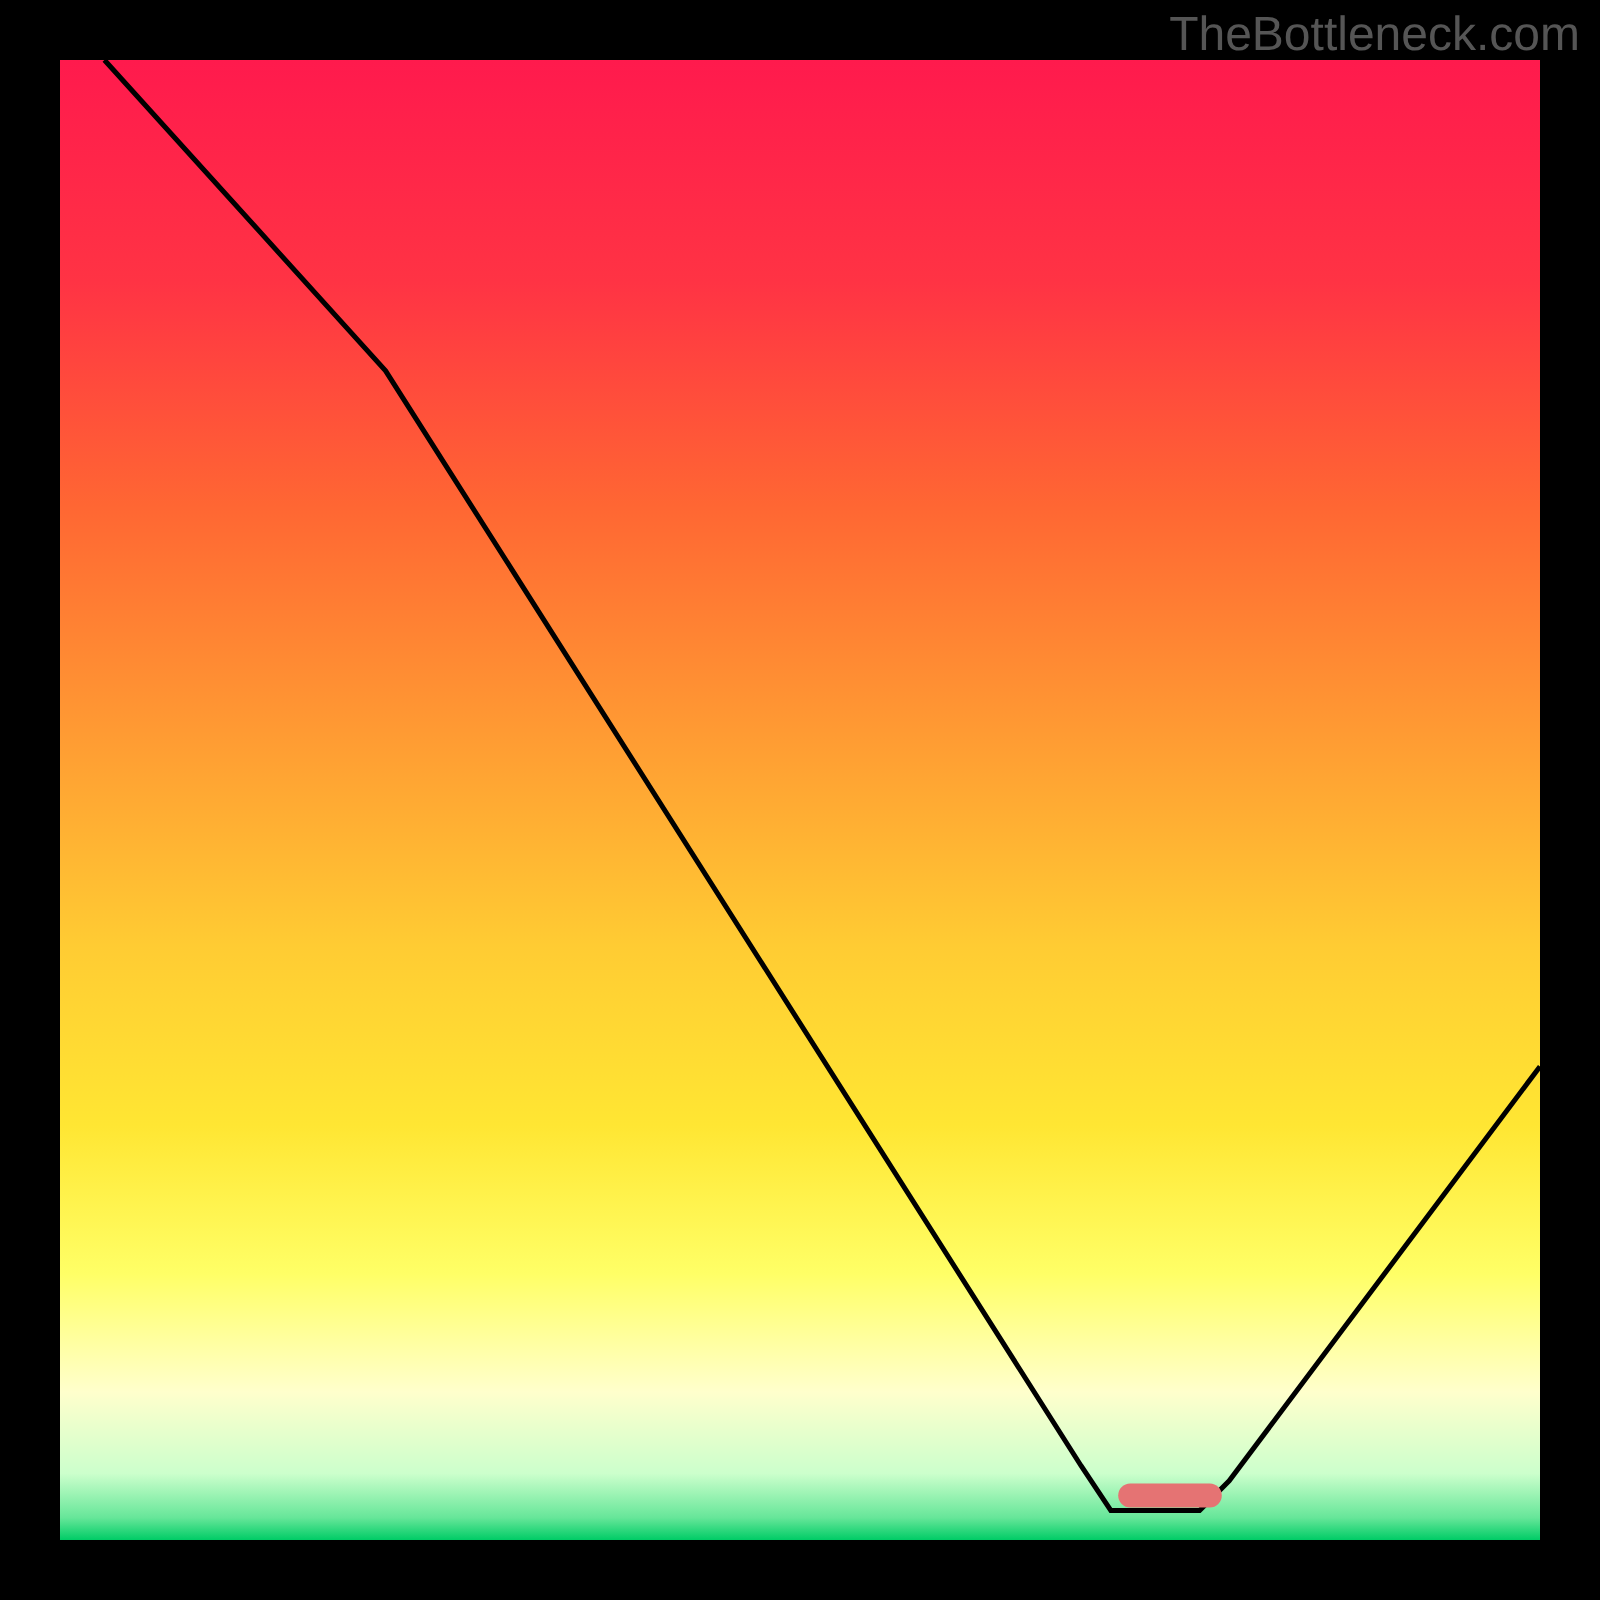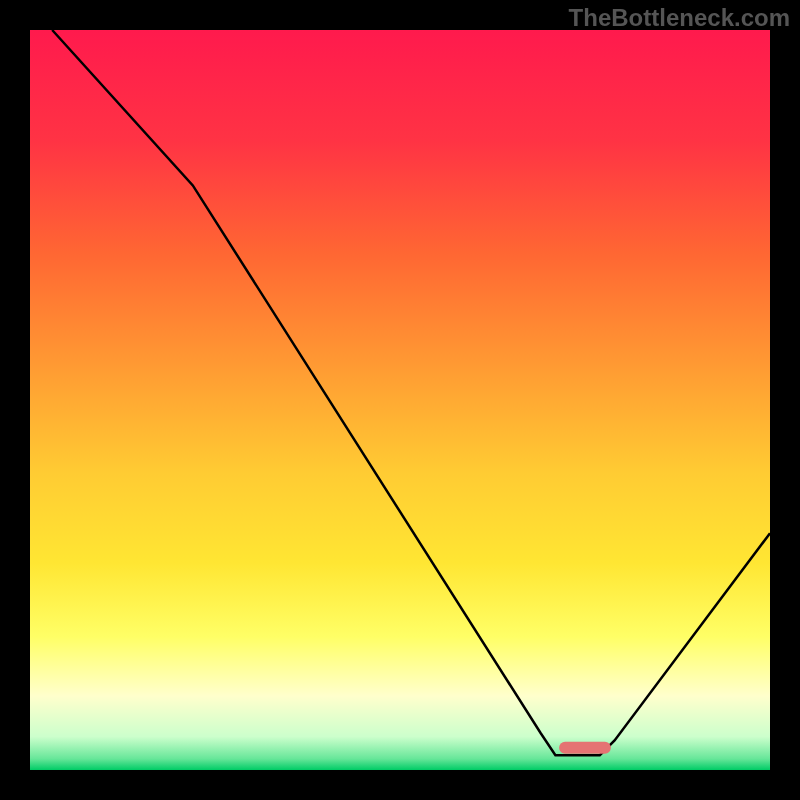--- a/index.html
+++ b/index.html
@@ -13,21 +13,21 @@
   .chart-container {
     position: relative;
     width: 800px;
     height: 800px;
   }
   .watermark {
     position: absolute;
     top: 4px;
     right: 10px;
     font-size: 24px;
-    font-weight: bold;
+    font-weight: normal;
     color: #555555;
     z-index: 10;
     text-align: center;
   }
   svg.plot {
     position: absolute;
     top: 0;
     left: 0;
   }
 </style>

